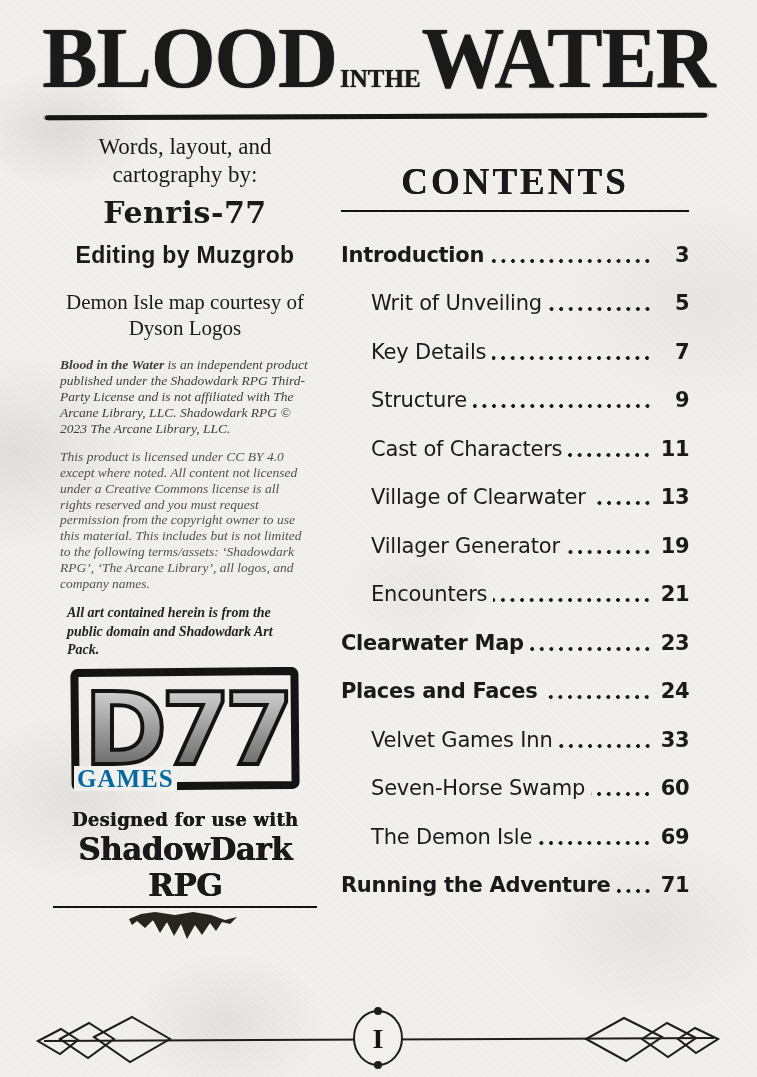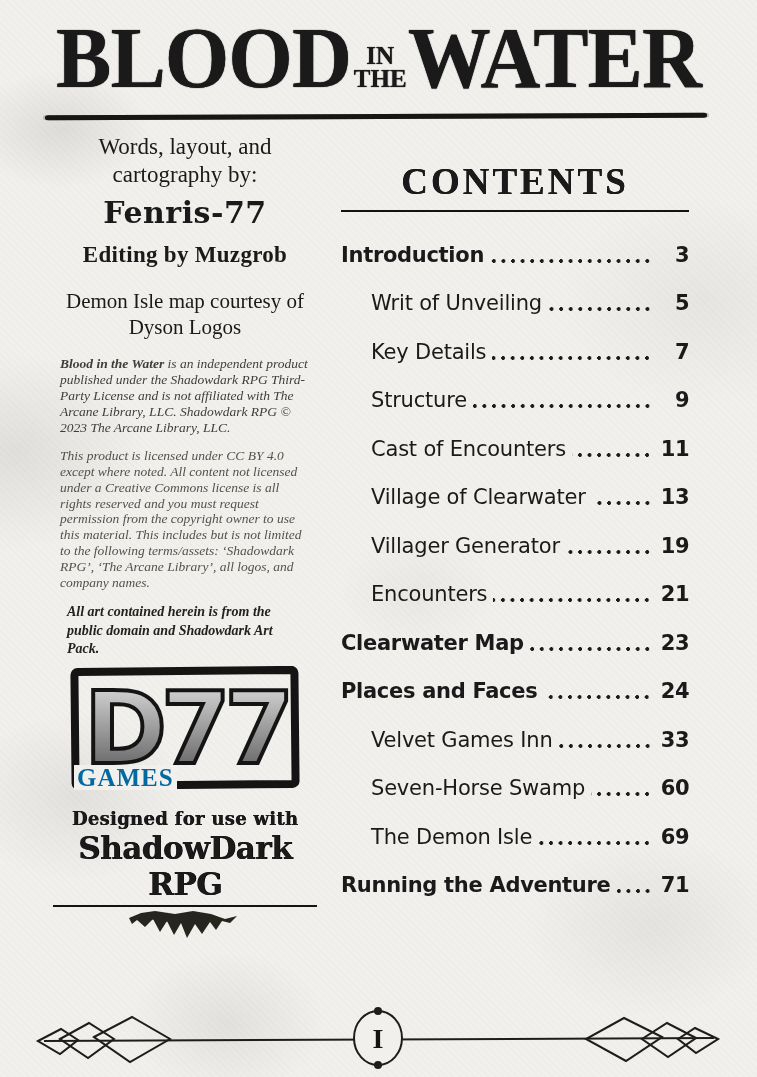--- a/index.html
+++ b/index.html
@@ -30,41 +30,41 @@
     white-space:nowrap;
   }
   .title-big {
     font-family:"Liberation Serif", serif;
     font-weight:700; font-size:83px; line-height:.92;
     letter-spacing:-1px;
     transform:scaleY(1.04);
     text-shadow:0 0 1px #000;
   }
   .title-stack {
-    display:inline-flex; flex-direction:column; align-items:center;
+    display:inline-flex; align-items:center;
     justify-content:flex-end;
     font-weight:700; font-size:25px; line-height:.92;
     margin:0 1px 6px 3px; letter-spacing:0;
     text-shadow:0 0 1px #000;
   }
   .title-rule {
     position:absolute; top:114px; left:45px; right:50px; height:5px;
     background:#161614; border-radius:3px/2px;
     transform:rotate(-.2deg);
     box-shadow:2px 0 0 #16161433, -2px 0 0 #16161433;
   }
 
   
   .left-col {
     position:absolute; top:133px; left:45px; width:280px;
     text-align:center;
   }
   .byline { font-size:23px; line-height:1.22; width:242px; margin:0 auto 6px; }
   .author { font-family:"DejaVu Serif", serif; font-weight:700; font-size:30px; margin-bottom:12px; letter-spacing:.5px; }
-  .editing { font-family:Liberation Serif, serif; font-weight:700; font-size:23px; margin-bottom:20px; letter-spacing:.3px; }
+  .editing { font-family:Liberation Sans, sans-serif; font-weight:700; font-size:23px; margin-bottom:20px; letter-spacing:.3px; }
   .map-credit { font-size:21px; line-height:1.24; width:262px; margin:0 auto 16px; }
   .legal {
     width:250px; margin:0 auto; text-align:left;
     font-style:italic; font-size:13.5px; line-height:1.18; color:#3e3e39;
   }
   .legal p { margin-bottom:12px; }
   .legal .bi { font-weight:700; }
   .legal .cc { color:#52524b; }
   .art-note {
     width:236px; margin:2px auto 6px; text-align:left;
@@ -190,21 +190,21 @@
           <span class="toc-label">Key Details</span>
           <span class="toc-leader"></span>
           <span class="toc-page">7</span>
         </div>
       <div class="toc-row lvl1">
           <span class="toc-label">Structure</span>
           <span class="toc-leader"></span>
           <span class="toc-page">9</span>
         </div>
       <div class="toc-row lvl1">
-          <span class="toc-label">Cast of Encounters</span>
+          <span class="toc-label">Cast of Characters</span>
           <span class="toc-leader"></span>
           <span class="toc-page">11</span>
         </div>
       <div class="toc-row lvl1">
           <span class="toc-label">Village of Clearwater</span>
           <span class="toc-leader"></span>
           <span class="toc-page">13</span>
         </div>
       <div class="toc-row lvl1">
           <span class="toc-label">Villager Generator</span>

